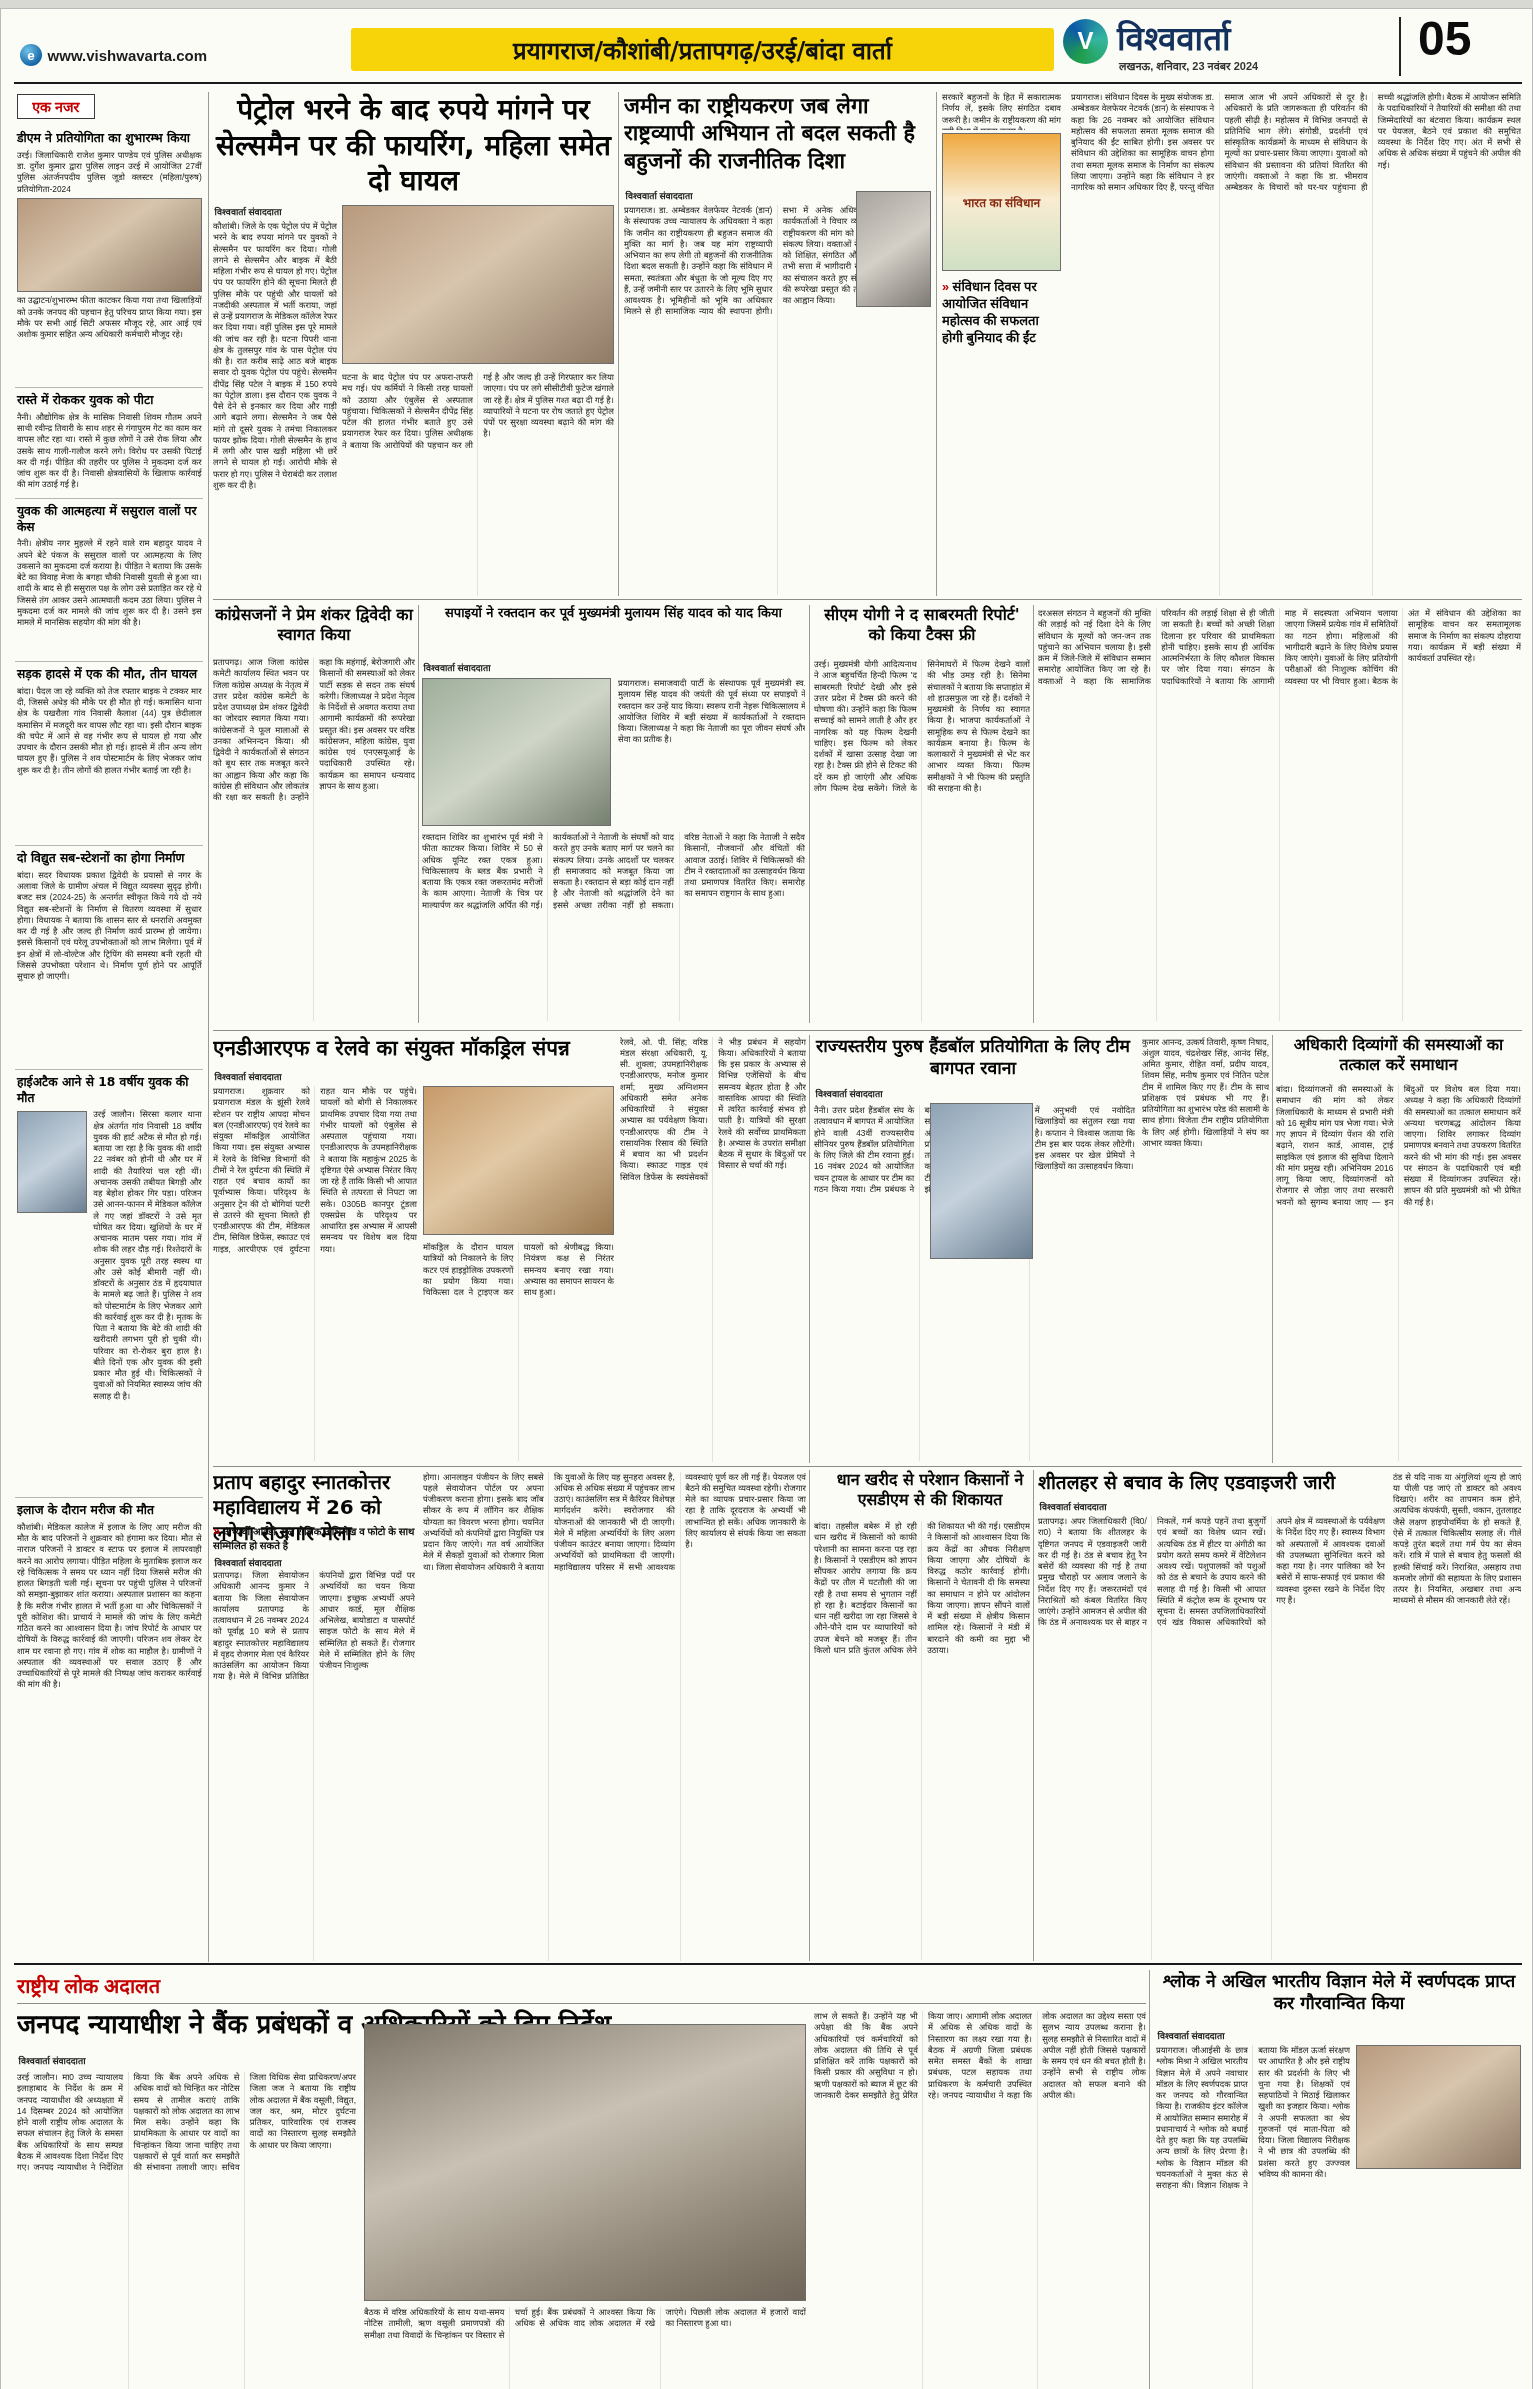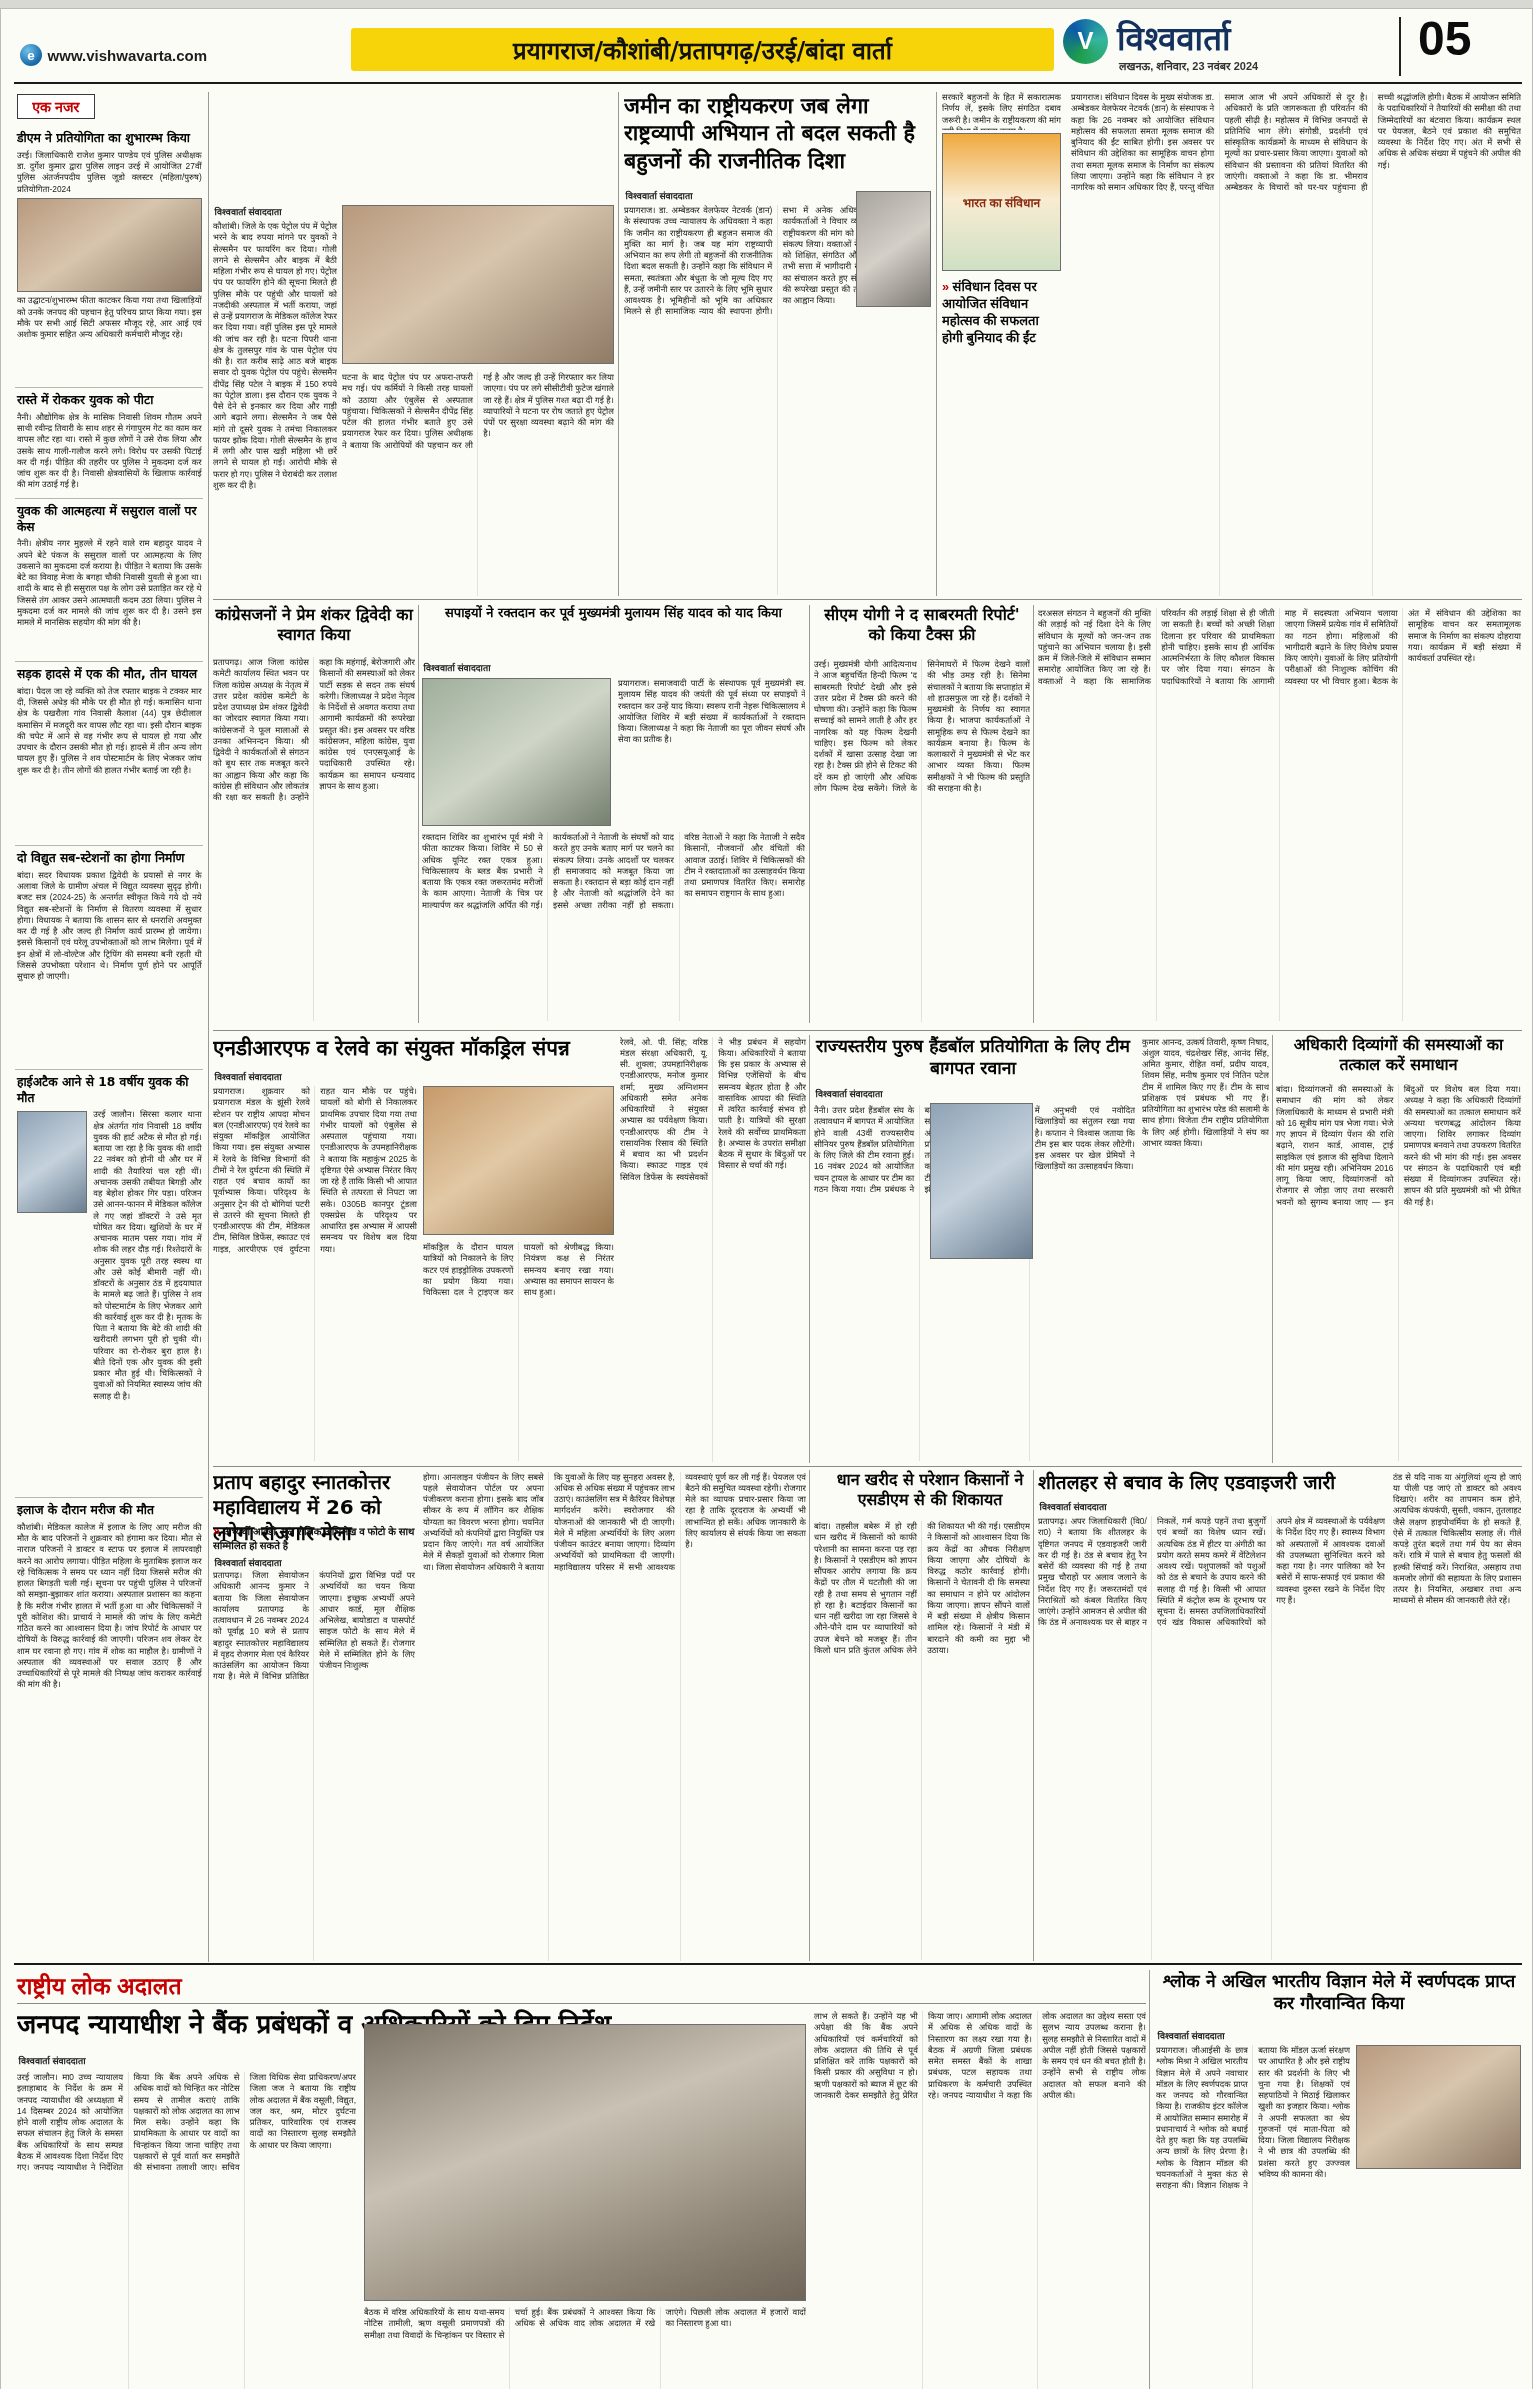--- a/index.html
+++ b/index.html
@@ -43,21 +43,21 @@
   .eyebox{display:inline-block;border:1.6px solid #3a3a3a;color:#c40000;font-weight:700;font-size:14.3px;
           padding:2.4px 14.3px;margin:1.6px 0 6.4px 1.6px;background:#fff}
   .sb-art{border-bottom:0.8px solid #b7b7b0;padding:5.6px 1.6px 7.2px;overflow:hidden}
   .sb-hl{font-size:12.3px;font-weight:700;line-height:1.25;margin-bottom:3.2px;color:#050505;
          font-family:"DejaVu Sans","Liberation Sans",sans-serif}
   .sb-photo{border:0.8px solid #6e6e6e;margin:3.2px 0}
   .flt{float:left;margin:1.6px 6.4px 3.2px 0}
   .qmark{color:#c40000;font-weight:700}
   .quote{font-size:13px;font-weight:700;line-height:1.32;color:#0a0a0a}
   .subq{font-size:10px;font-weight:700;line-height:1.3;color:#111}
-  .lok-label{font-size:23px;font-weight:700;color:#c40000}
+  .lok-label{font-size:20px;font-weight:700;color:#c40000}
   .lok-strap{font-size:20px;font-weight:700;color:#101010}
 </style>
 </head>
 <body>
 
 <div class="page">
 
   <header>
     <div class="px" style="left:19px;top:35px">
       <span class="globe">e</span><span class="site">www.vishwavarta.com</span>
@@ -110,20 +110,21 @@
     </div>
 
     <div class="sb-art" style="min-height:445px;border-bottom:none">
       <div class="sb-hl">इलाज के दौरान मरीज की मौत</div>
       <div class="body">कौशांबी। मेडिकल कालेज में इलाज के लिए आए मरीज की मौत के बाद परिजनों ने शुक्रवार को हंगामा कर दिया। मौत से नाराज परिजनों ने डाक्टर व स्टाफ पर इलाज में लापरवाही करने का आरोप लगाया। पीड़ित महिला के मुताबिक इलाज कर रहे चिकित्सक ने समय पर ध्यान नहीं दिया जिससे मरीज की हालत बिगड़ती चली गई। सूचना पर पहुंची पुलिस ने परिजनों को समझा-बुझाकर शांत कराया। अस्पताल प्रशासन का कहना है कि मरीज गंभीर हालत में भर्ती हुआ था और चिकित्सकों ने पूरी कोशिश की। प्राचार्य ने मामले की जांच के लिए कमेटी गठित करने का आश्वासन दिया है। जांच रिपोर्ट के आधार पर दोषियों के विरुद्ध कार्रवाई की जाएगी। परिजन शव लेकर देर शाम घर रवाना हो गए। गांव में शोक का माहौल है। ग्रामीणों ने अस्पताल की व्यवस्थाओं पर सवाल उठाए हैं और उच्चाधिकारियों से पूरे मामले की निष्पक्ष जांच कराकर कार्रवाई की मांग की है।</div>
     </div>
   </aside>
   <div class="vrule" style="left:207px;top:83px;height:1870px"></div>
 
   <section class="art" style="left:212px;top:83px;width:401px;height:504px">
+    <div class="hl ctr px" style="left:0;top:0;width:401px;font-size:28px">पेट्रोल भरने के बाद रुपये मांगने पर सेल्समैन पर की फायरिंग, महिला समेत दो घायल</div>
     <div class="byline px" style="left:1.6px;top:113px">विश्ववार्ता संवाददाता</div>
     <div class="photo ph-warm" style="left:129px;top:113px;width:272px;height:159px"></div>
     <div class="body px" style="left:0;top:129px;width:124px;height:375px">कौशांबी। जिले के एक पेट्रोल पंप में पेट्रोल भरने के बाद रुपया मांगने पर युवकों ने सेल्समैन पर फायरिंग कर दिया। गोली लगने से सेल्समैन और बाइक में बैठी महिला गंभीर रूप से घायल हो गए। पेट्रोल पंप पर फायरिंग होने की सूचना मिलते ही पुलिस मौके पर पहुंची और घायलों को नजदीकी अस्पताल में भर्ती कराया, जहां से उन्हें प्रयागराज के मेडिकल कॉलेज रेफर कर दिया गया। वहीं पुलिस इस पूरे मामले की जांच कर रही है। घटना पिपरी थाना क्षेत्र के तुलसपुर गांव के पास पेट्रोल पंप की है। रात करीब साढ़े आठ बजे बाइक सवार दो युवक पेट्रोल पंप पहुंचे। सेल्समैन दीपेंद्र सिंह पटेल ने बाइक में 150 रुपये का पेट्रोल डाला। इस दौरान एक युवक ने पैसे देने से इनकार कर दिया और गाड़ी आगे बढ़ाने लगा। सेल्समैन ने जब पैसे मांगे तो दूसरे युवक ने तमंचा निकालकर फायर झोंक दिया। गोली सेल्समैन के हाथ में लगी और पास खड़ी महिला भी छर्रे लगने से घायल हो गई। आरोपी मौके से फरार हो गए। पुलिस ने घेराबंदी कर तलाश शुरू कर दी है।</div>
     <div class="body cols2 px" style="left:129px;top:280px;width:272px;height:224px">घटना के बाद पेट्रोल पंप पर अफरा-तफरी मच गई। पंप कर्मियों ने किसी तरह घायलों को उठाया और एंबुलेंस से अस्पताल पहुंचाया। चिकित्सकों ने सेल्समैन दीपेंद्र सिंह पटेल की हालत गंभीर बताते हुए उसे प्रयागराज रेफर कर दिया। पुलिस अधीक्षक ने बताया कि आरोपियों की पहचान कर ली गई है और जल्द ही उन्हें गिरफ्तार कर लिया जाएगा। पंप पर लगे सीसीटीवी फुटेज खंगाले जा रहे हैं। क्षेत्र में पुलिस गश्त बढ़ा दी गई है। व्यापारियों ने घटना पर रोष जताते हुए पेट्रोल पंपों पर सुरक्षा व्यवस्था बढ़ाने की मांग की है।</div>
   </section>
   <div class="vrule" style="left:617px;top:83px;height:504px"></div>
 
   <section class="art" style="left:623px;top:83px;width:307px;height:504px">
     <div class="hl px" style="left:0;top:0;width:307px;font-size:21.5px">जमीन का राष्ट्रीयकरण जब लेगा राष्ट्रव्यापी अभियान तो बदल सकती है बहुजनों की राजनीतिक दिशा</div>
     <div class="byline px" style="left:1.6px;top:97px">विश्ववार्ता संवाददाता</div>

